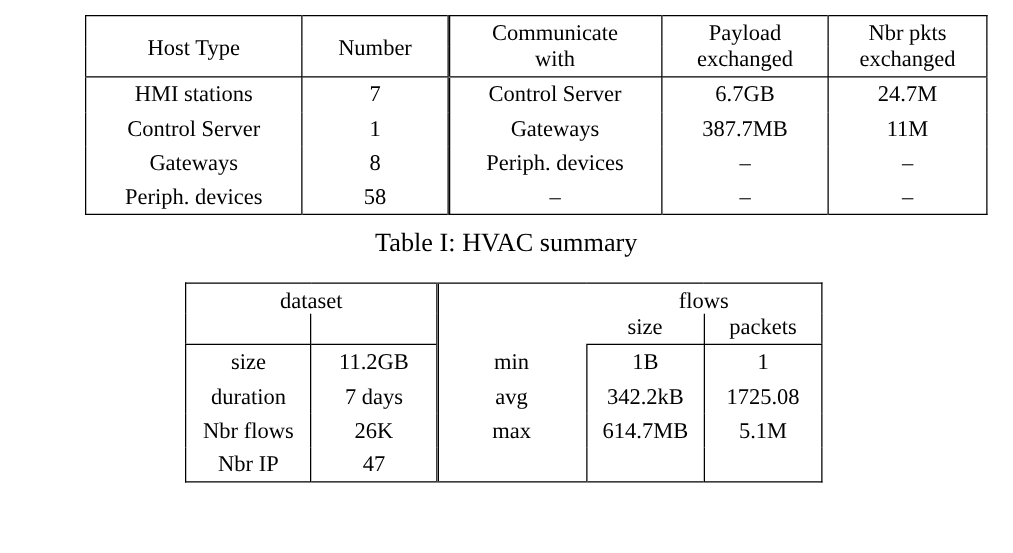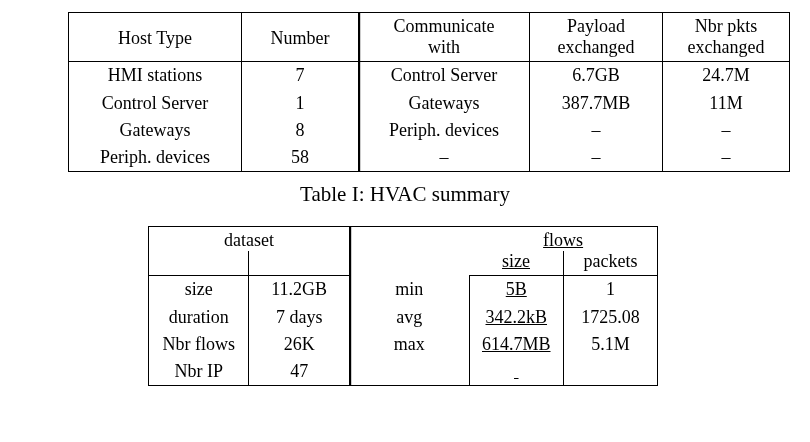--- a/index.html
+++ b/index.html
@@ -88,21 +88,21 @@
   #table2 {
     width: 510px;
   }
   #table2 td {
     padding: 3px 4px;
     font-size: 18px;
   }
   #table2 .d0 { width: 126px; }
   #table2 .d1 { width: 104px; margin-top: 20px; }
   #table2 .d2 { width: 72px; }
-  #table2 .d3 { width: 118px; text-decoration: underline; }
+  #table2 .d3 { width: 118px; }
   #table2 .d4 { width: 90px; }
 
   #table2 .vline-r { border-right: 1.2px solid #000; }
   #table2 .dbl-l {
     border-left: 1.2px solid #000;
     box-shadow: inset 4px 0 0 -2.8px #000;
   }
   #table2 tr.headrow td {
     border-bottom: 1.2px solid #000;
   }
@@ -177,21 +177,21 @@
         <td class="d0" style="border-right:1.2px solid #000;">&nbsp;</td>
         <td class="d1" style="border-right:1.2px solid #000;">&nbsp;</td>
         <td class="d3" style="border-right:1.2px solid #000;">size</td>
         <td class="d4">packets</td>
       </tr>
 
       <tr>
         <td class="d0 vline-r">size</td>
         <td class="d1 vline-r">11.2GB</td>
         <td class="d2 dbl-l vline-r">min</td>
-        <td class="d3 vline-r">5B</td>
+        <td class="d3 vline-r">1B</td>
         <td class="d4">1</td>
       </tr>
       <tr>
         <td class="d0 vline-r">duration</td>
         <td class="d1 vline-r">7 days</td>
         <td class="d2 dbl-l vline-r">avg</td>
         <td class="d3 vline-r">342.2kB</td>
         <td class="d4">1725.08</td>
       </tr>
       <tr>

